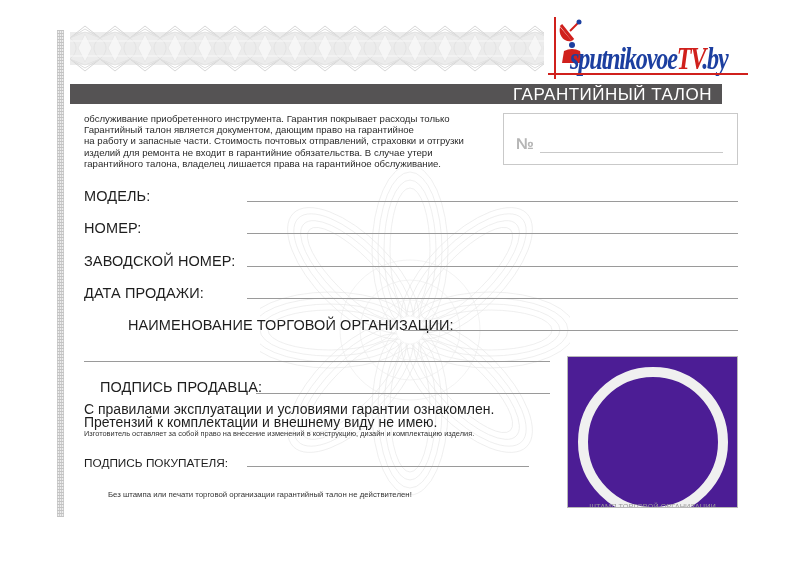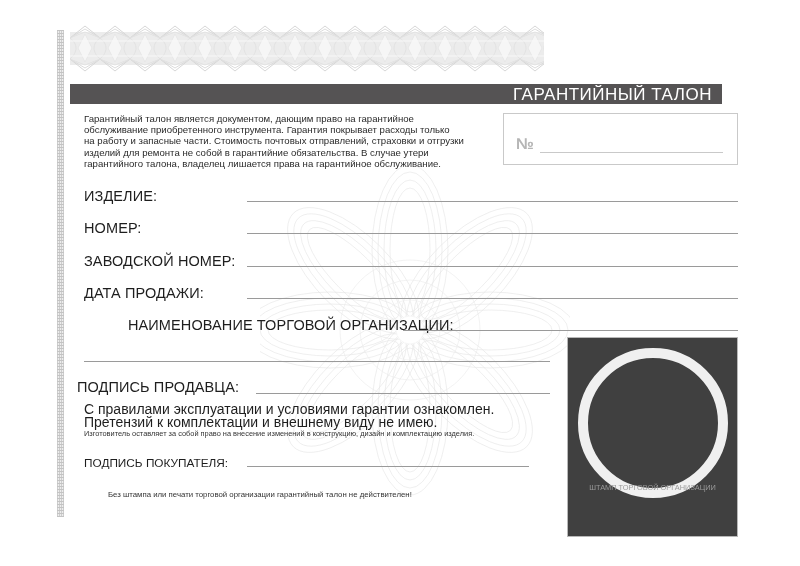--- a/index.html
+++ b/index.html
@@ -67,22 +67,22 @@
   .lbl { position: absolute; font-size: 14.5px; color: #1e1e1e; white-space: nowrap; letter-spacing: 0.1px; }
   .fline { position: absolute; height: 1.3px; background: #9a9a9a; }
 
   .note1, .note2 { position: absolute; left: 84px; font-size: 14px; color: #1e1e1e; white-space: nowrap; }
   .note3 { position: absolute; left: 84px; font-size: 7.4px; color: #333; white-space: nowrap; }
   .bottom-note { position: absolute; left: 84px; top: 490px; font-size: 7.8px; color: #333; white-space: nowrap; padding-left: 24px; }
   .buyer-lbl { position: absolute; left: 84px; top: 456px; font-size: 11.8px; color: #1e1e1e; white-space: nowrap; }
 
   
   .stamp-box {
-    position: absolute; left: 567px; top: 337px; width: 171px; height: 200px;
-    border: 1.5px solid #b8b8b8; overflow: hidden; background: #404040;
+    position: absolute; left: 567px; top: 356px; width: 171px; height: 152px;
+    border: 1.5px solid #b8b8b8; overflow: hidden; background: #4c1d95;
   }
   .stamp-circle {
     position: absolute; left: 10px; top: 10px; width: 150px; height: 150px; border-radius: 50%;
     border: 10px solid #f0f0f0;
   }
   .stamp-text {
     position: absolute; left: 0; right: 0; top: 145px; text-align: center;
     font-size: 7.4px; color: #9a9a9a; white-space: nowrap;
   }
 </style>
@@ -108,30 +108,43 @@
           <path d="M30 14 C22 20 22 28 30 35" fill="none" stroke="#dedede" stroke-width=".8"></path>
         </pattern>
       </defs>
       <rect x="0" y="8" width="474" height="33" fill="#ececec"></rect>
       <rect x="0" y="0" width="474" height="49" fill="url(#wave)"></rect>
       <line x1="0" y1="17" x2="474" y2="17" stroke="#f8f8f8" stroke-width="1"></line>
       <line x1="0" y1="32" x2="474" y2="32" stroke="#f8f8f8" stroke-width="1"></line>
     </svg>
   </div>
 
+  <div class="logo">
+    <div class="logo-vline"></div>
+    <svg style="position:absolute;left:8px;top:2px" width="30" height="44" viewBox="0 0 30 44">
+      <path d="M4 8 C2 16 8 24 16 22 Z" fill="#d0201c"></path>
+      <path d="M5 6 L17 21" stroke="#d0201c" stroke-width="3"></path>
+      <line x1="14" y1="12" x2="22" y2="4" stroke="#d0201c" stroke-width="2"></line>
+      <circle cx="23" cy="3" r="2.5" fill="#1c3fa0"></circle>
+      <circle cx="16" cy="26" r="3" fill="#1c3fa0"></circle>
+      <path d="M6 44 L8 32 Q16 28 24 32 L26 44 Z" fill="#d0201c"></path>
+    </svg>
+    <div class="logo-text"><span class="blue">sputnikovoe</span><span class="red">TV</span><span class="blue">.by</span></div>
+    <div class="logo-hline"></div>
+  </div>
 
   <div class="title-bar">
     <span class="title-text">ГАРАНТИЙНЫЙ ТАЛОН</span>
   </div>
 
   <div class="intro">
+    <div>обслуживание приобретенного инструмента. Гарантия покрывает расходы только</div>
     <div>Гарантийный талон является документом, дающим право на гарантийное</div>
-    <div>обслуживание приобретенного инструмента. Гарантия покрывает расходы только</div>
     <div>на работу и запасные части. Стоимость почтовых отправлений, страховки и отгрузки</div>
-    <div>изделий для ремонта не собой в гарантийние обязательства. В случае утери</div>
+    <div>изделий для ремонта не входит в гарантийние обязательства. В случае утери</div>
     <div>гарантийного талона, владелец лишается права на гарантийное обслуживание.</div>
   </div>
 
   <div class="num-box">
     <span class="num-label">№</span>
     <div class="num-line"></div>
   </div>
 
   <svg class="rosette" viewBox="0 0 310 360">
     <g transform="translate(150,180)" fill="none" stroke="#cfcfcf" stroke-width=".6">
@@ -148,37 +161,37 @@
       <use href="#petal" transform="rotate(225)"></use>
       <use href="#petal" transform="rotate(270)"></use>
       <use href="#petal" transform="rotate(315)"></use>
       <circle r="70" stroke="#d8d8d8"></circle>
       <circle r="50" stroke="#dadada"></circle>
       <circle r="30" stroke="#e0e0e0"></circle>
       <circle r="14" fill="#ffffff" stroke="#e6e6e6"></circle>
     </g>
   </svg>
 
-  <span class="lbl" style="left:84px; top:188px;">ИЗДЕЛИЕ:</span>
+  <span class="lbl" style="left:84px; top:188px;">МОДЕЛЬ:</span>
   <div class="fline" style="left:247px; top:201px; width:491px;"></div>
 
   <span class="lbl" style="left:84px; top:220px;">НОМЕР:</span>
   <div class="fline" style="left:247px; top:233px; width:491px;"></div>
 
   <span class="lbl" style="left:84px; top:253px;">ЗАВОДСКОЙ НОМЕР:</span>
   <div class="fline" style="left:247px; top:266px; width:491px;"></div>
 
   <span class="lbl" style="left:84px; top:285px;">ДАТА ПРОДАЖИ:</span>
   <div class="fline" style="left:247px; top:298px; width:491px;"></div>
 
   <span class="lbl" style="left:84px; top:317px;margin-left:44px;">НАИМЕНОВАНИЕ ТОРГОВОЙ ОРГАНИЗАЦИИ:</span>
   <div class="fline" style="left:403px; top:330px; width:335px;"></div>
   <div class="fline" style="left:84px; top:361px; width:466px;"></div>
 
-  <span class="lbl" style="left:77px; top:379px;">ПОДПИСЬ ПРОДАВЦА:</span>
+  <span class="lbl" style="left:100px; top:379px;">ПОДПИСЬ ПРОДАВЦА:</span>
   <div class="fline" style="left:256px; top:393px; width:294px;"></div>
 
   <span class="note1" style="top:401px;">С правилами эксплуатации и условиями гарантии ознакомлен.</span>
   <span class="note2" style="top:414px;">Претензий к комплектации и внешнему виду не имею.</span>
   <span class="note3" style="top:429px;">Изготовитель оставляет за собой право на внесение изменений в конструкцию, дизайн и комплектацию изделия.</span>
 
   <span class="buyer-lbl">ПОДПИСЬ ПОКУПАТЕЛЯ:</span>
   <div class="fline" style="left:247px; top:466px; width:282px;"></div>
 
   <span class="bottom-note">Без штампа или печати торговой организации гарантийный талон не действителен!</span>

